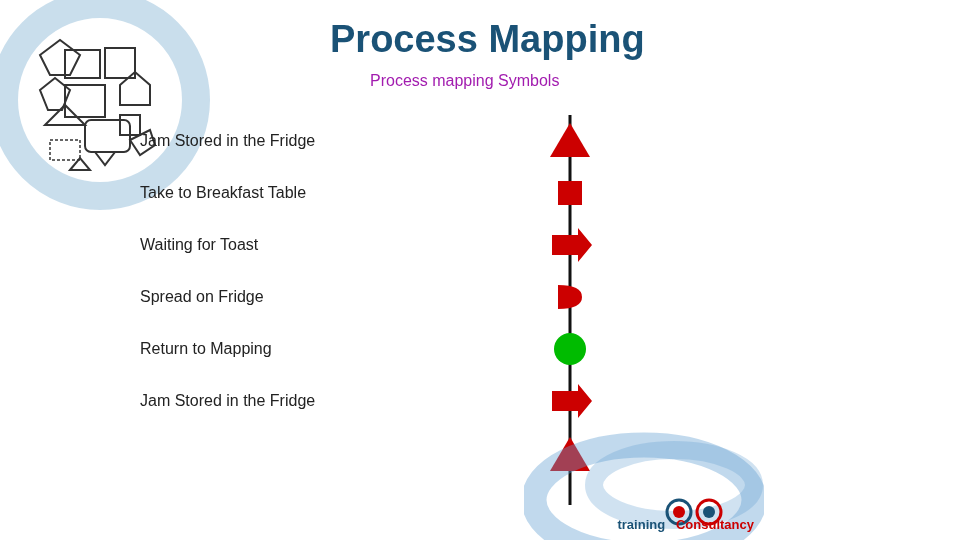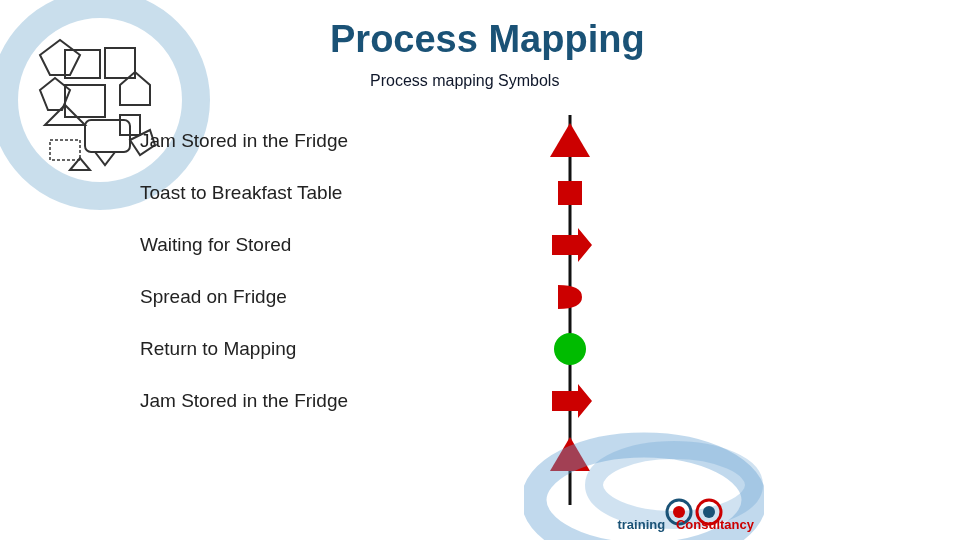--- a/index.html
+++ b/index.html
@@ -55,39 +55,39 @@
       font-size: 38px;
       font-weight: bold;
       color: #1a5276;
     }
 
     .subtitle {
       position: absolute;
       top: 72px;
       left: 370px;
       font-size: 16px;
-      color: #0f172a;
+      color: #a21caf;
     }
 
     
     .process-list {
       position: absolute;
       top: 115px;
       left: 140px;
     }
 
     .process-item {
       display: flex;
       align-items: center;
       margin-bottom: 0px;
       height: 52px;
     }
 
     .process-label {
-      font-size: 19px;
+      font-size: 16px;
       color: #222;
       width: 320px;
     }
 
     
     .symbols-column {
       position: absolute;
       top: 115px;
       left: 540px;
       display: flex;
@@ -168,24 +168,24 @@
 
   <div class="title">Process Mapping</div>
 
   <div class="subtitle">Process mapping Symbols</div>
 
   <div class="process-list">
     <div class="process-item">
       <span class="process-label">Jam Stored in the Fridge</span>
     </div>
     <div class="process-item">
-      <span class="process-label">Toast to Breakfast Table</span>
-    </div>
-    <div class="process-item">
-      <span class="process-label">Waiting for Stored</span>
+      <span class="process-label">Take to Breakfast Table</span>
+    </div>
+    <div class="process-item">
+      <span class="process-label">Waiting for Toast</span>
     </div>
     <div class="process-item">
       <span class="process-label">Spread on Fridge</span>
     </div>
     <div class="process-item">
       <span class="process-label">Return to Mapping</span>
     </div>
     <div class="process-item">
       <span class="process-label">Jam Stored in the Fridge</span>
     </div>

